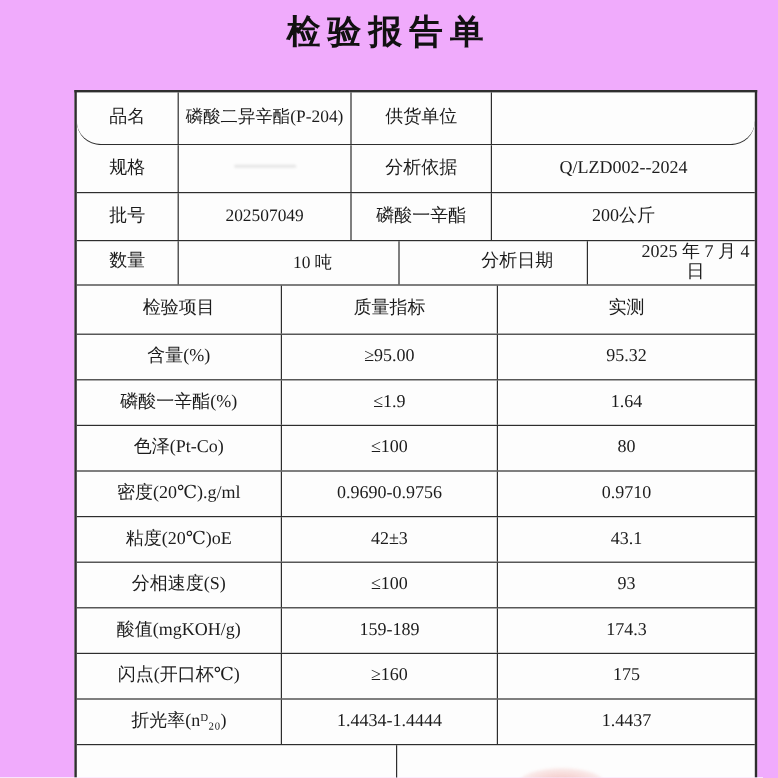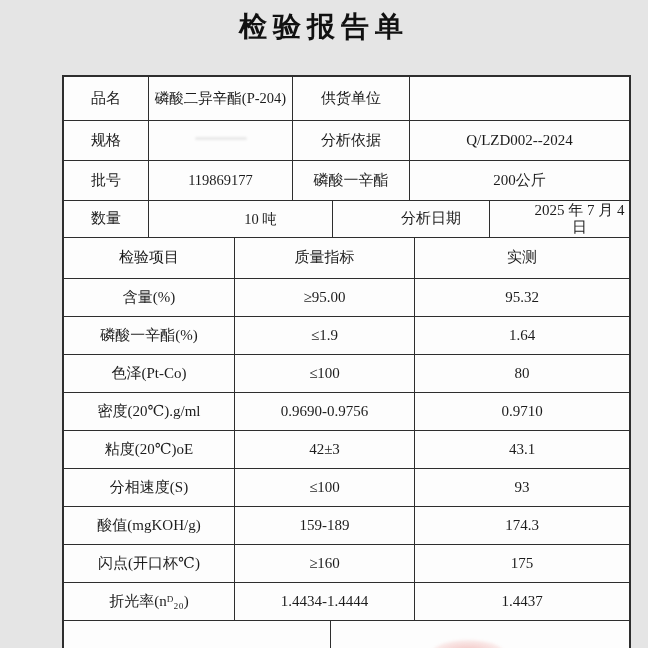--- a/index.html
+++ b/index.html
@@ -6,21 +6,21 @@
   html, body {
     width: 648px; height: 648px;
     background: #fdfdfd;
     overflow: hidden;
     font-family: "Liberation Serif", "DejaVu Serif", serif;
     color: #1c1c1c;
   }
   .page {
     position: relative;
     width: 648px; height: 648px;
-    background: #e5e5e5;
+    background: #f0abfc;
   }
   .doc-title {
     position: absolute;
     top: 8px; left: 0; right: 0;
     text-align: center;
     font-size: 28px;
     font-weight: bold;
     letter-spacing: 6px;
     color: #111;
   }
@@ -38,21 +38,21 @@
     border-right: 1.5px solid #2e2e2e;
     font-size: 15px;
     text-align: center;
     line-height: 1.15;
     padding: 2px 4px;
   }
   .cell:last-child { border-right: none; }
 
   
   .info-row { height: 40px; }
-  .info-row.first { height: 44px; }
+  .info-row.first { height: 44px; border-radius: 20px; }
   .info-row.last { height: 37px; gap: 40px; }
   .c-lab1 { width: 85px; }
   .c-val1 { width: 144px; font-size: 14.5px; }
   .c-lab2 { width: 117px; }
   .c-val2 { flex: 1; }
 
   
   .head-row { height: 41px; }
   .test-row { height: 38px; }
   .c-item { width: 171px; }
@@ -97,21 +97,21 @@
       <div class="cell c-val2"></div>
     </div>
     <div class="row info-row">
       <div class="cell c-lab1">规格</div>
       <div class="cell c-val1"></div>
       <div class="cell c-lab2">分析依据</div>
       <div class="cell c-val2">Q/LZD002--2024</div>
     </div>
     <div class="row info-row">
       <div class="cell c-lab1">批号</div>
-      <div class="cell c-val1">119869177</div>
+      <div class="cell c-val1">202507049</div>
       <div class="cell c-lab2">磷酸一辛酯</div>
       <div class="cell c-val2">200公斤</div>
     </div>
     <div class="row info-row last">
       <div class="cell c-lab1">数量</div>
       <div class="cell c-val1">10 吨</div>
       <div class="cell c-lab2">分析日期</div>
       <div class="cell c-val2">2025 年 7 月 4 日</div>
     </div>
 

